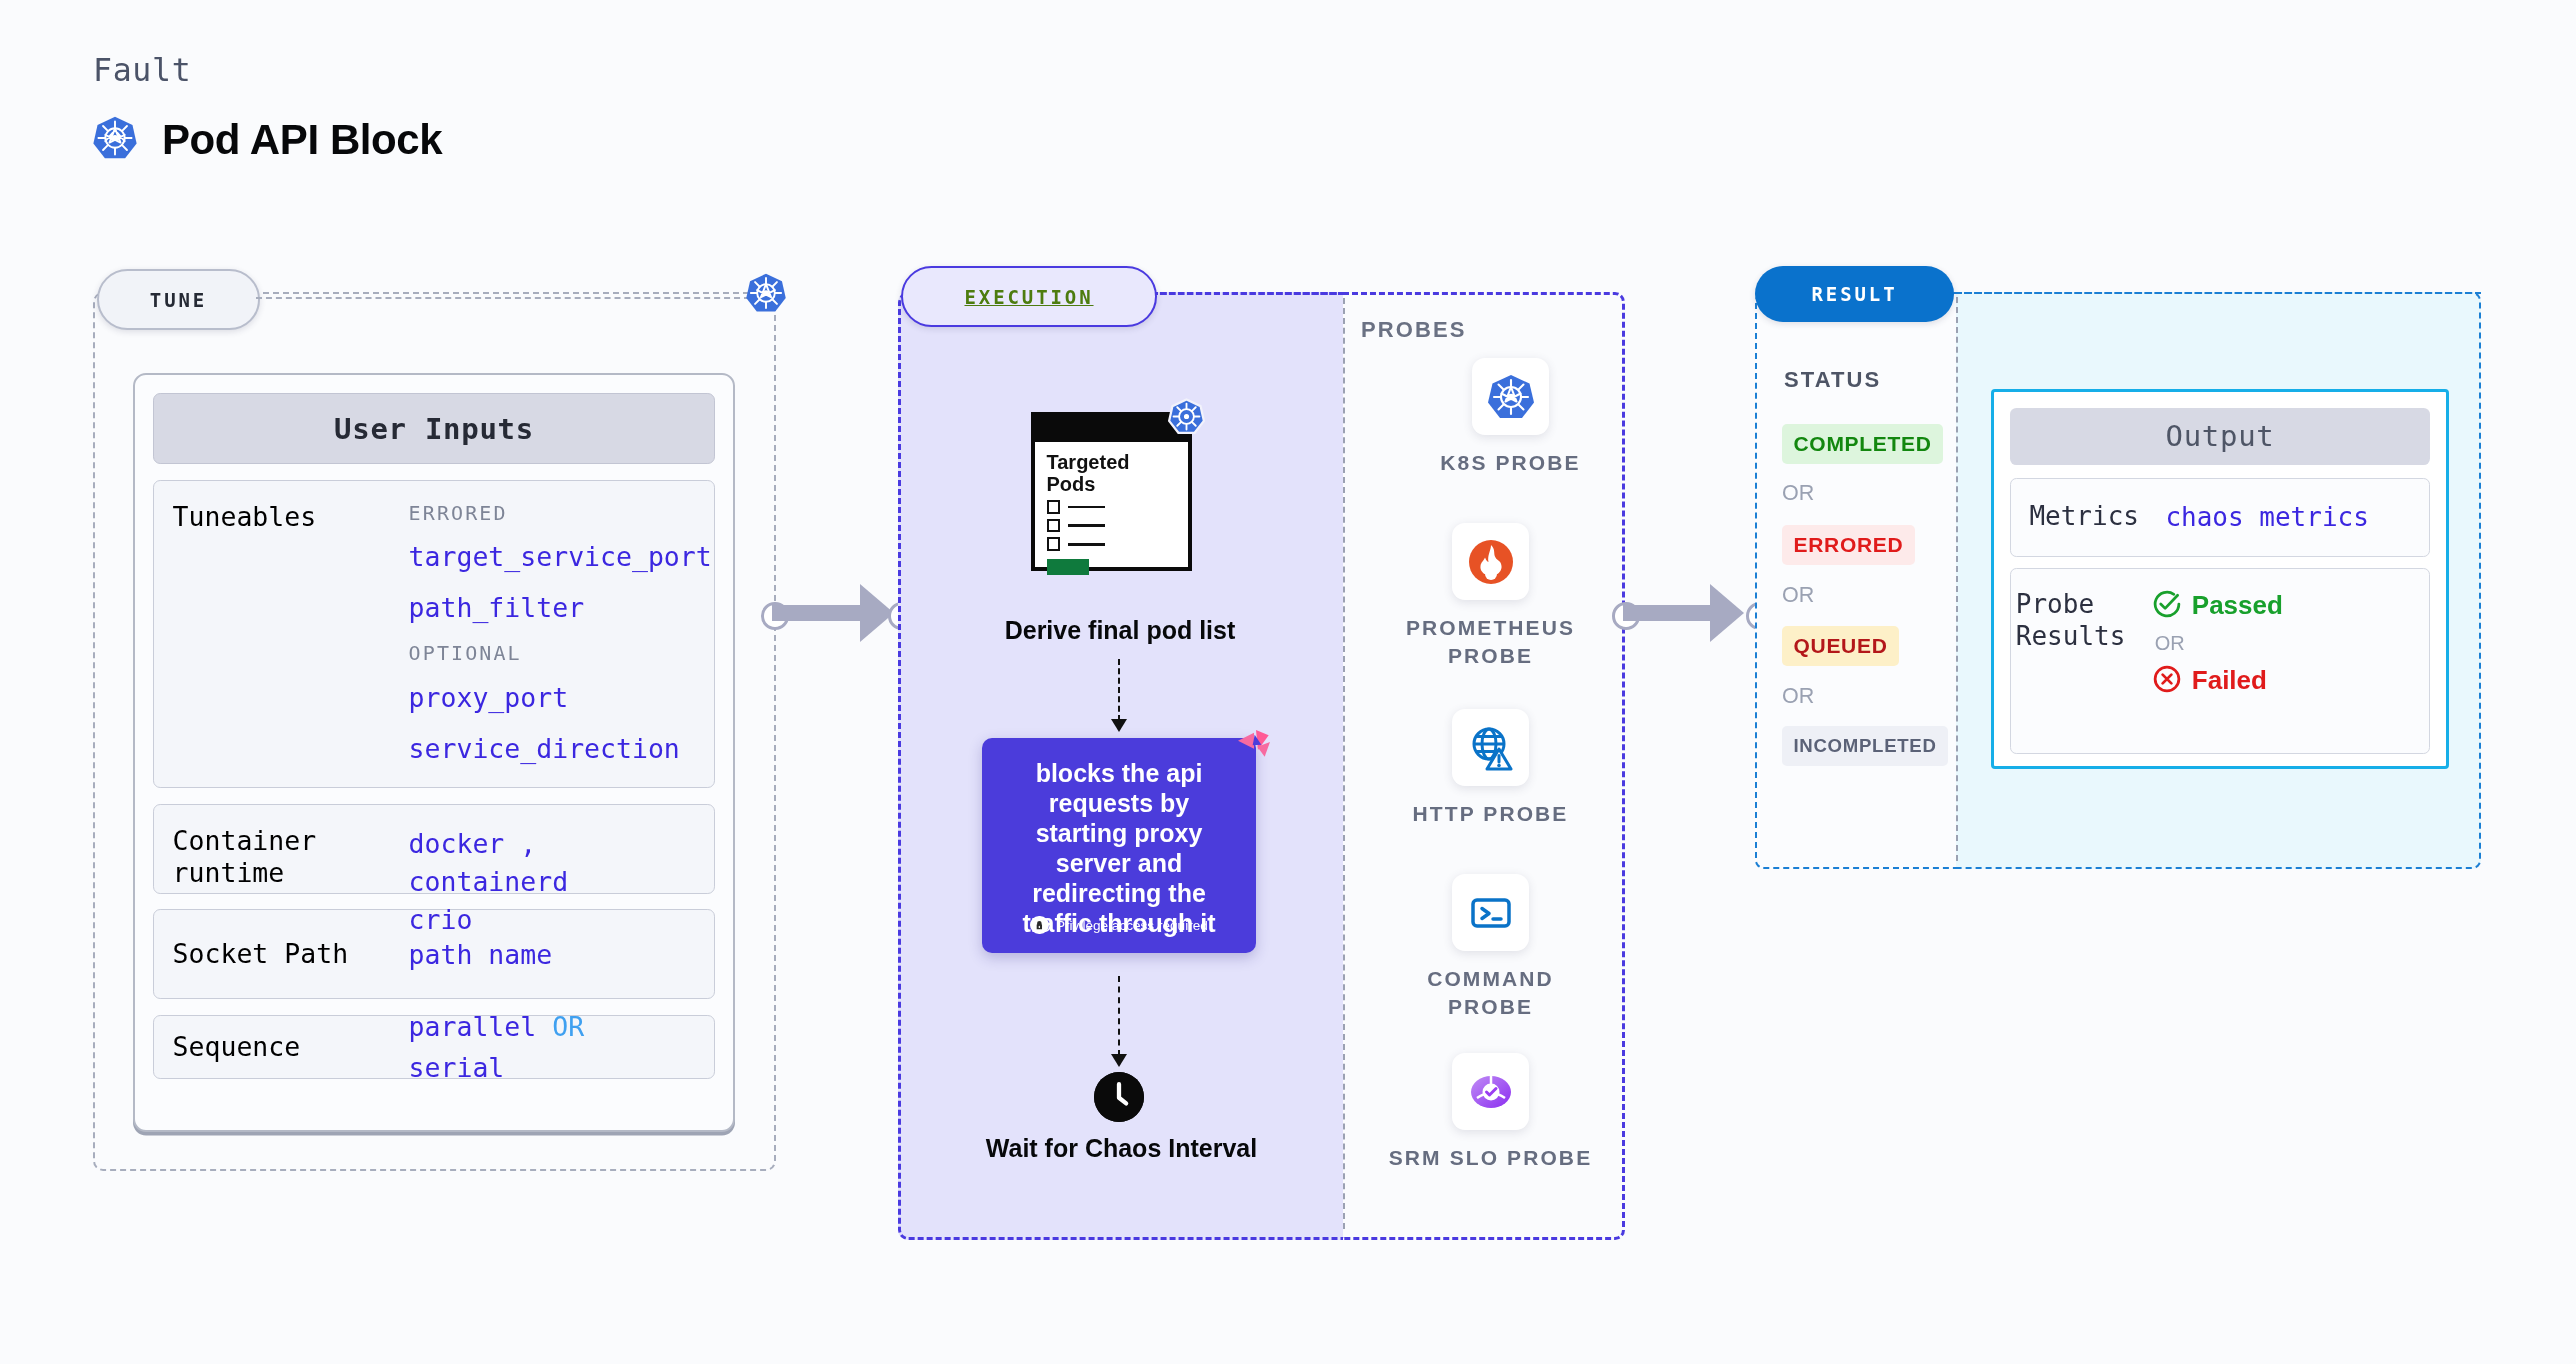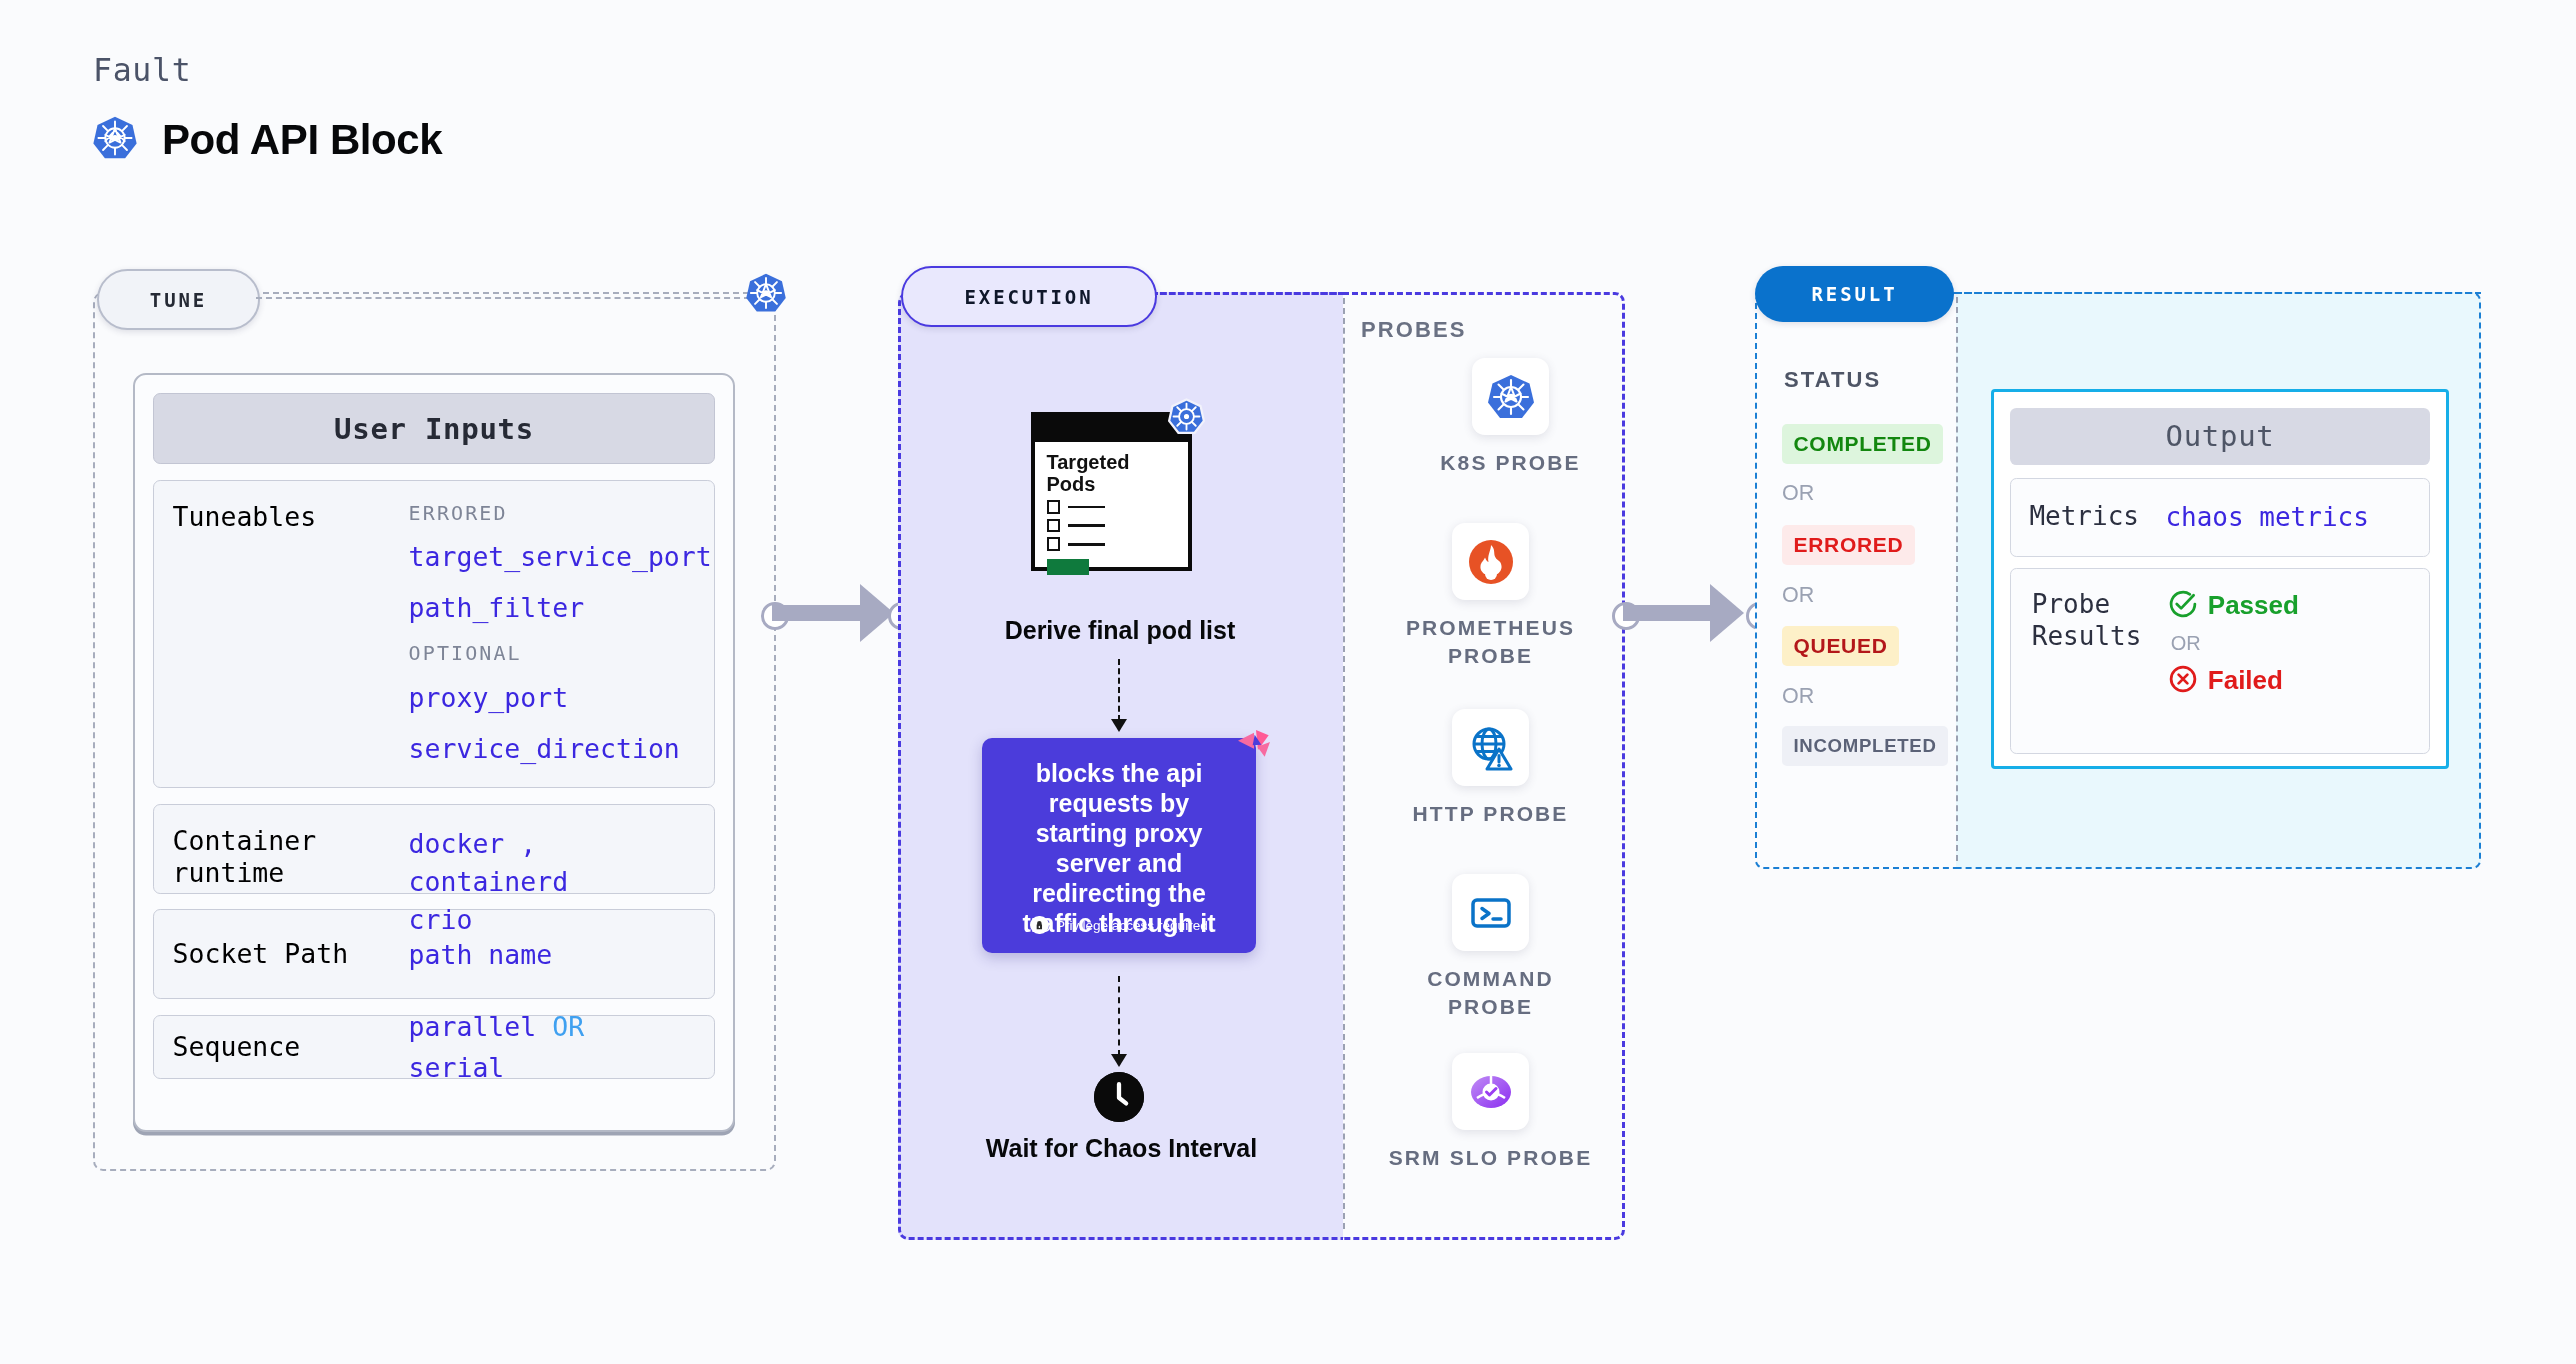--- a/index.html
+++ b/index.html
@@ -53,21 +53,21 @@
   .val-comma{color:#3b27e0;}
   #tuneables-box{height:308px;}
   #runtime-box{height:90px;align-items:flex-start;}
   #socket-box{height:90px;align-items:center;}
   #sequence-box{height:64px;align-items:center;}
 
   
   #exec-panel{left:898px;top:292px;width:446px;height:942px;
     border:3.6px dashed #4a3ae0;border-right:none;border-radius:10px 0 0 10px;background:#e3e2fb;}
   #exec-tag{left:901px;top:266px;width:252px;height:57px;
-    background:#e9e8fd;color:#0f172a;border:2.9px solid #4a3ae0;}
+    background:#e9e8fd;color:#4d7c0f;border:2.9px solid #4a3ae0;text-decoration:underline;}
 
   #probes-panel{left:1343px;top:292px;width:279px;height:942px;
     border:3.6px dashed #4a3ae0;border-left:none;border-radius:0 10px 10px 0;background:#fafbfd;}
   #probes-divider{left:1343px;top:298px;width:0;height:931px;border-left:2.1px dashed #9ba1b2;}
   #probes-label{left:1361px;top:317px;font-size:22px;color:#6a7183;letter-spacing:2.1px;font-weight:700;
     font-family:"Liberation Sans","DejaVu Sans",sans-serif;}
 
   .probe-item{position:absolute;width:215px;display:flex;flex-direction:column;align-items:center;}
   .probe-tile{width:77px;height:77px;background:#ffffff;border-radius:13px;
     box-shadow:0 2.9px 10px rgba(60,65,90,.13);display:flex;align-items:center;justify-content:center;}
@@ -119,21 +119,21 @@
   .status-or{position:absolute;left:1782px;font-family:"Liberation Sans","DejaVu Sans",sans-serif;
     font-size:21.5px;color:#9aa1b2;}
 
   #output-card{left:1991px;top:389px;width:458px;height:380px;background:#ffffff;
     border:3.6px solid #16aee8;border-radius:4px;box-sizing:border-box;padding:15.8px;}
   #output-header{height:57px;background:#d7d9e4;border-radius:6.4px;display:flex;align-items:center;
     justify-content:center;font-size:29px;color:#4e5566;letter-spacing:0.7px;}
   #metrics-box{margin-top:13px;height:79px;background:#fbfcfe;border:0.7px solid #d3d7e1;border-radius:6.4px;
     display:flex;align-items:center;padding:0 18.6px;box-sizing:border-box;}
   #probe-results-box{margin-top:11.5px;height:186px;background:#fbfcfe;border:0.7px solid #d3d7e1;border-radius:6.4px;
-    display:flex;padding:20px 21px;box-sizing:border-box;}
+    display:flex;padding:20px 5px;box-sizing:border-box;}
   .out-key{width:136px;font-size:26px;color:#2c3040;line-height:1.22;flex:none;}
   .out-val{font-size:26px;color:#3b27e0;}
   .res-line{display:flex;align-items:center;gap:10px;}
   .res-pass{font-family:"Liberation Sans","DejaVu Sans",sans-serif;font-weight:700;font-size:26px;color:#18a02c;}
   .res-fail{font-family:"Liberation Sans","DejaVu Sans",sans-serif;font-weight:700;font-size:26px;color:#e01b1b;}
   .res-or{font-family:"Liberation Sans","DejaVu Sans",sans-serif;font-size:20px;color:#9aa1b2;margin:10px 0 8.6px 2.9px;}
 
   
   .conn-dash{position:absolute;height:0;border-top:2.9px dashed #a7adbd;}
   .conn-dash-indigo{position:absolute;height:0;border-top:3.6px dashed #4a3ae0;}

